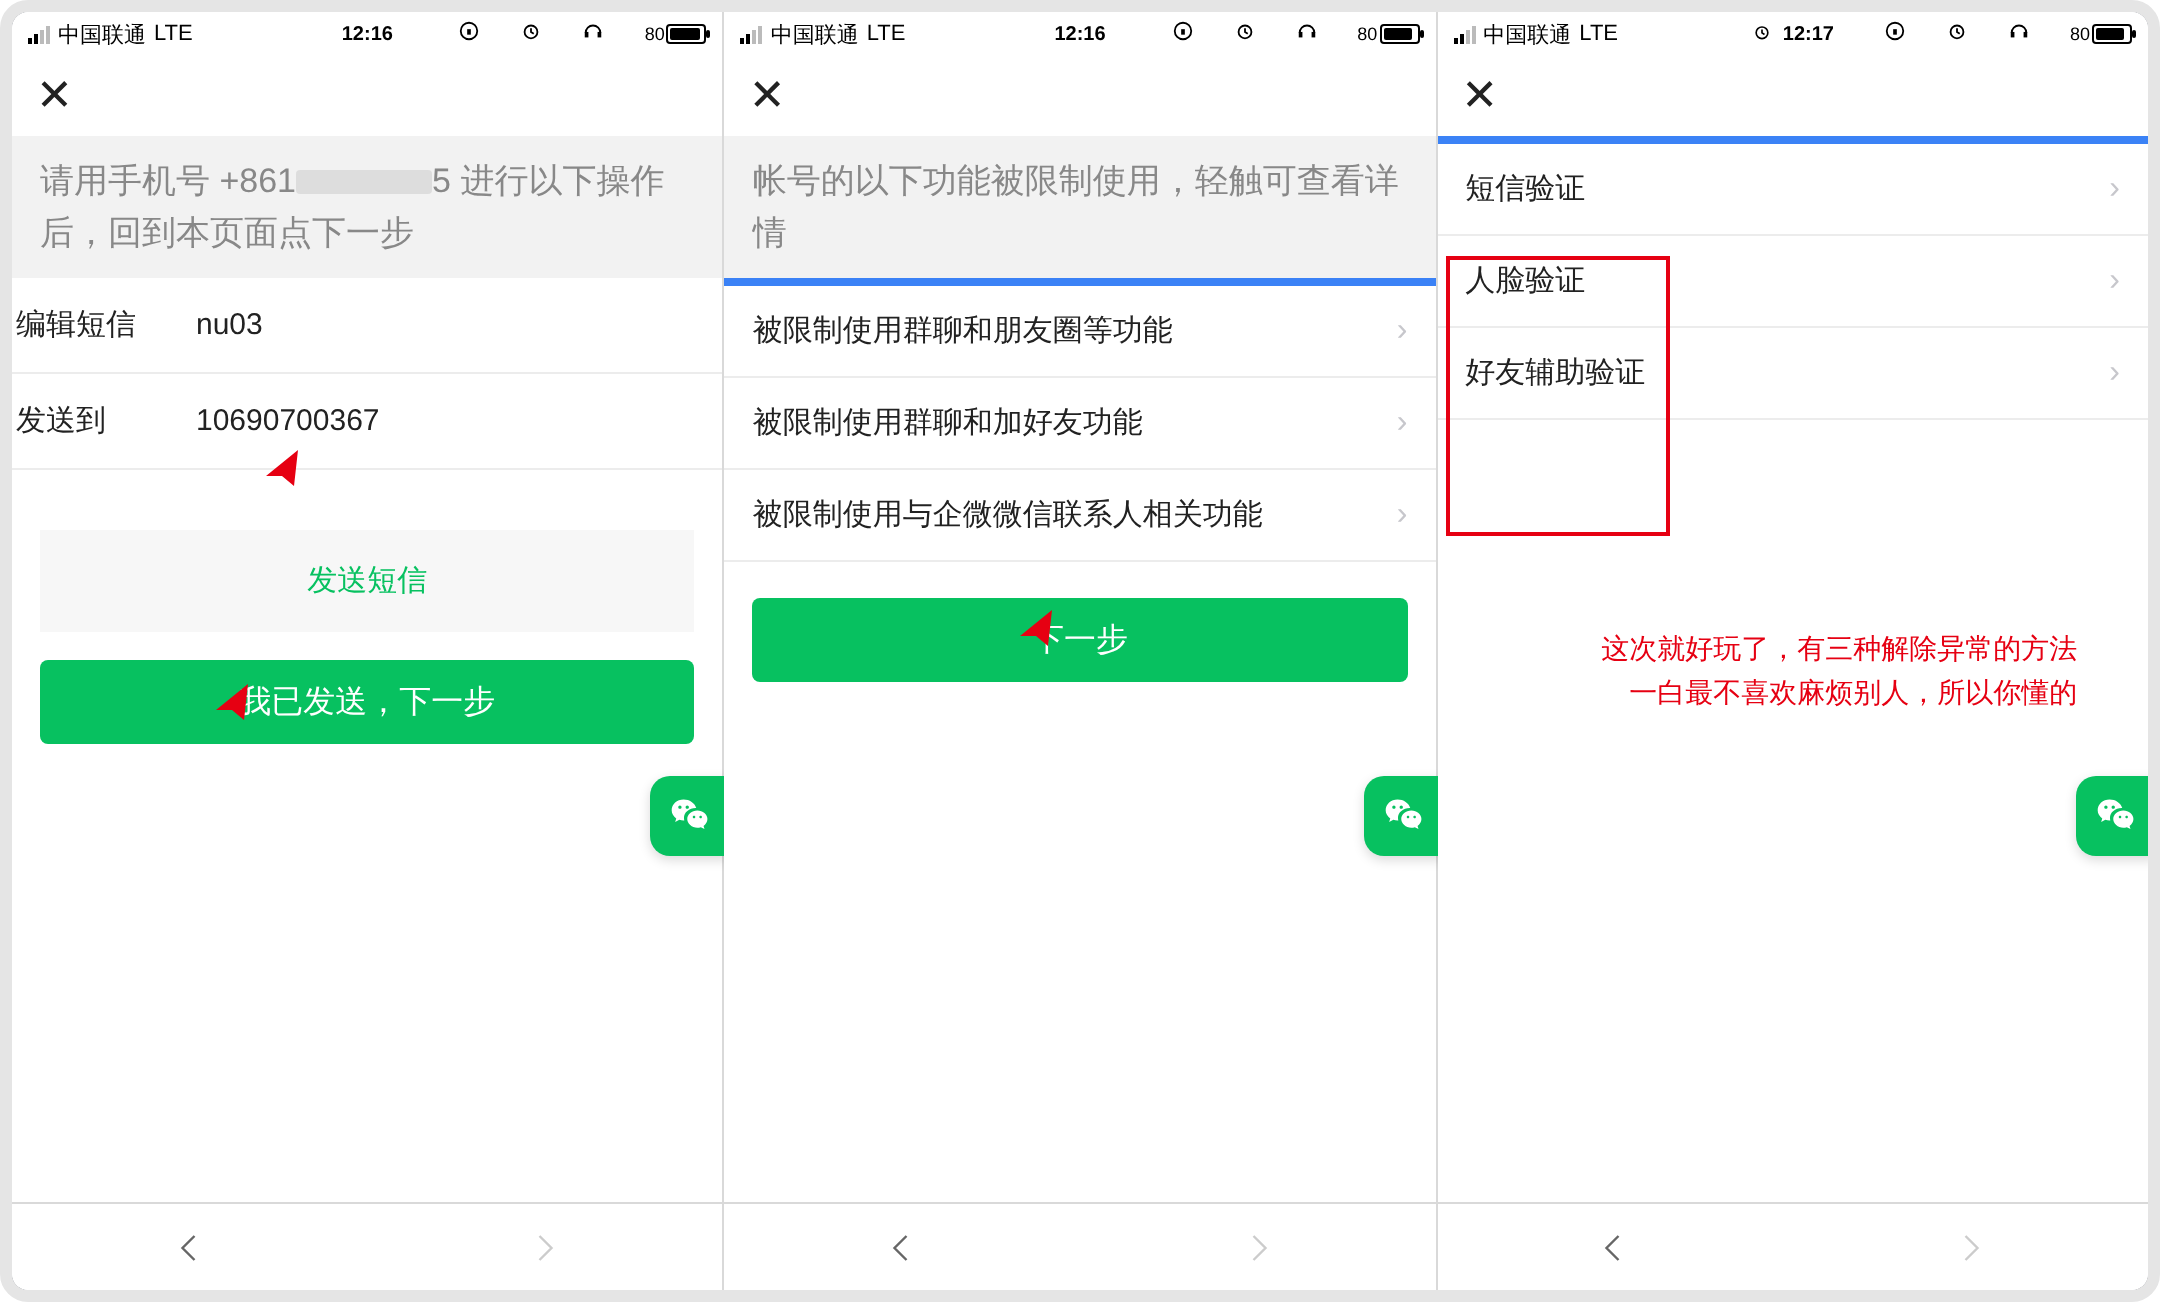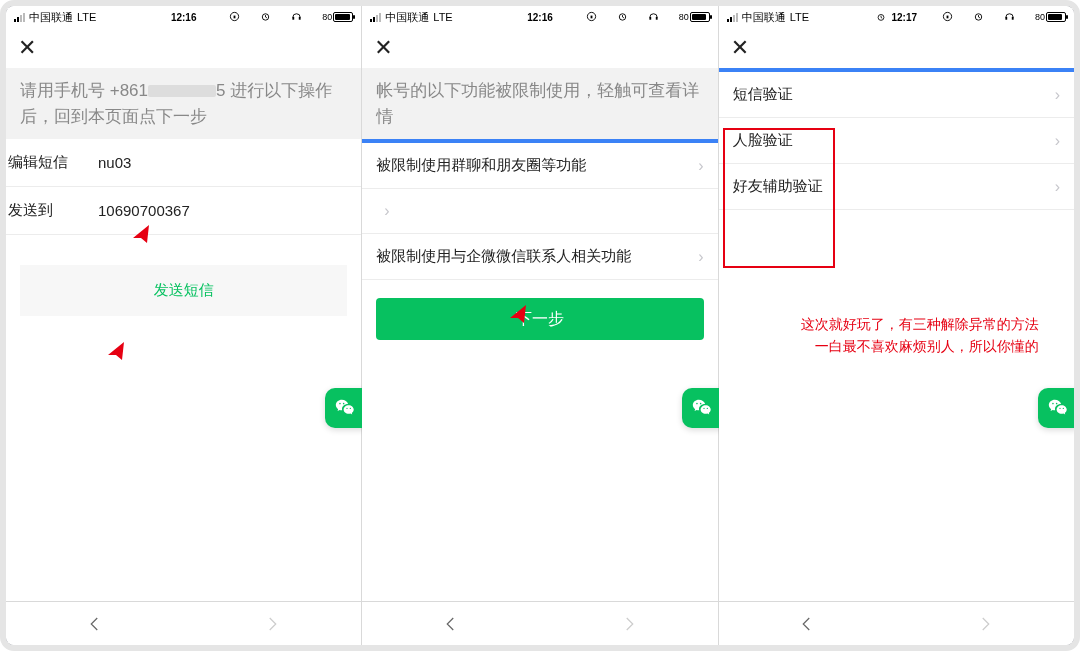--- a/index.html
+++ b/index.html
@@ -204,20 +204,23 @@
         </div>
         <div class="row">
           <span class="label">发送到</span>
           <span class="value">10690700367</span>
         </div>
 
         <div class="link-block">
           <span>发送短信</span>
         </div>
 
+        <div class="btn-primary">
+          <span>我已发送，下一步</span>
+        </div>
 
         <div class="arrow" style="left:95px; top:155px;">
           <svg width="60" height="60" viewBox="0 0 60 60">
               <path d="M5 55 L40 15 L32 15 L48 2 L46 20 L40 15 Z"></path>
             </svg>
         </div>
         <div class="arrow" style="left:70px; top:272px;">
           <svg width="60" height="60" viewBox="0 0 60 60">
               <path d="M5 55 L40 15 L32 15 L48 2 L46 20 L40 15 Z"></path>
             </svg>
@@ -287,20 +290,21 @@
       <div class="content">
         <div class="notice">
           <span>帐号的以下功能被限制使用，轻触可查看详情</span>
         </div>
         <div class="rows-tight">
           <div class="row clickable option">
             <span class="value">被限制使用群聊和朋友圈等功能</span>
             <span class="chev">›</span>
           </div>
           <div class="row clickable option">
+            <span class="value">被限制使用群聊和加好友功能</span>
             <span class="chev">›</span>
           </div>
           <div class="row clickable option">
             <span class="value">被限制使用与企微微信联系人相关功能</span>
             <span class="chev">›</span>
           </div>
         </div>
 
         <div class="btn-primary big">
           <span>下一步</span>

